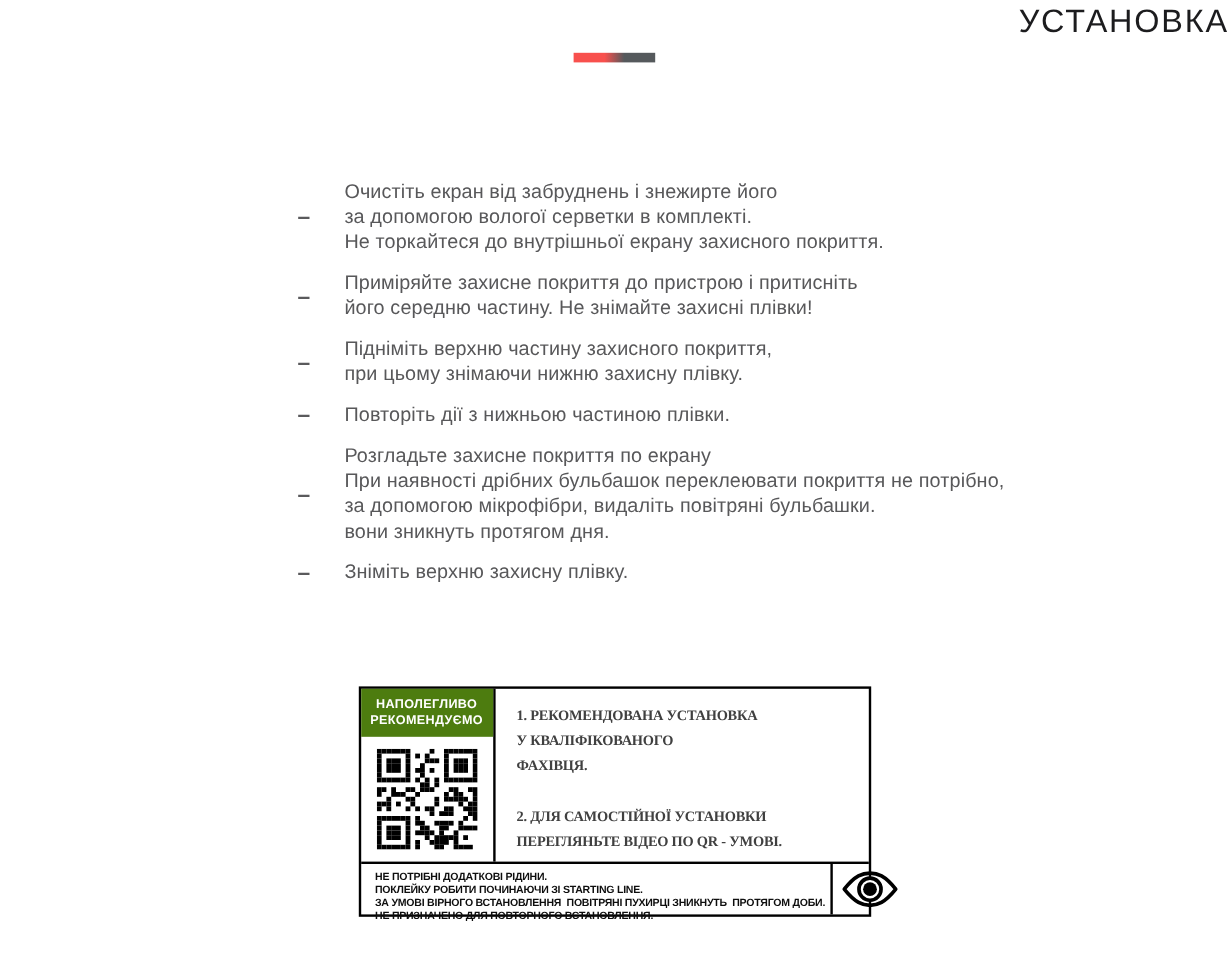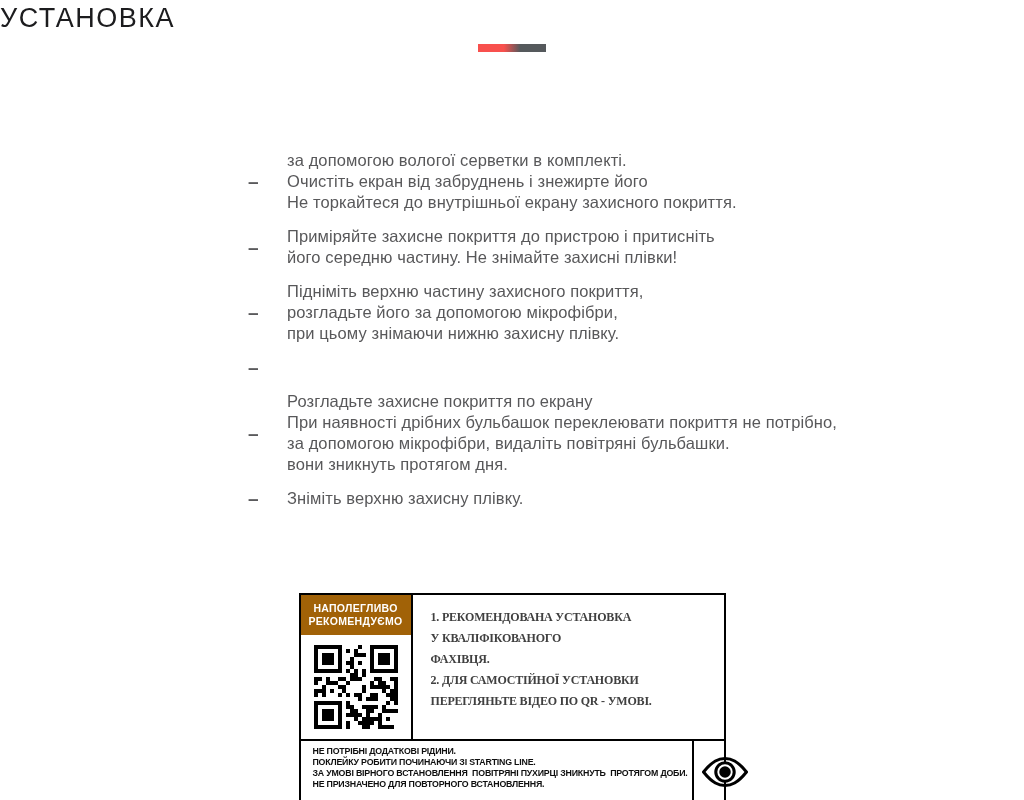--- a/index.html
+++ b/index.html
@@ -7,21 +7,21 @@
   body {
     width:1024px; height:800px;
     font-family:"Liberation Sans","DejaVu Sans",sans-serif;
     overflow:hidden; position:relative;
   }
   .page { width:1024px; height:800px; background:#ffffff; }
 
   
   .title {
     margin-top:2px;
-    text-align:left;
+    text-align:right;
     font-size:27px; line-height:32px;
     font-weight:500; letter-spacing:1.5px;
     color:#1c1c1e;
   }
   .title-bar {
     width:68px; height:8px;
     margin:10px auto 0 auto;
     background:linear-gradient(90deg,#f8504d 0%,#f8504d 38%,#55595c 62%,#55595c 100%);
   }
 
@@ -55,41 +55,41 @@
     background:#fff;
   }
   .rec-top { display:flex; height:144px; }
   .qr-col {
     width:112px; flex:0 0 112px;
     border-right:2px solid #000;
     display:flex; flex-direction:column;
   }
   .badge {
     height:40px;
-    background:#a16207; color:#fff;
+    background:#4d7c0f; color:#fff;
     text-align:center;
     font-size:10.5px; font-weight:700;
     line-height:13px; letter-spacing:0.3px;
     padding-top:7px;
   }
   .qr-wrap { flex:1; display:flex; align-items:center; justify-content:center; }
   #qr-svg { display:block; fill:#000; }
 
   .points {
     flex:1;
     padding:12px 4px 0 18px;
     font-size:12px; font-weight:800;
     line-height:21px; letter-spacing:-0.2px;
     color:#404040;
     font-family:Liberation Serif, serif;
   }
   .points .point div { white-space:nowrap; }
-  .points .point + .point { }
-
-  .rec-bottom { display:flex; border-top:2px solid #000; height:64px; }
+  .points .point + .point { margin-top:21px; }
+
+  .rec-bottom { display:flex; border-top:2px solid #000; height:44px; }
   .fine {
     flex:1;
     padding:5px 4px 0 12px;
     font-size:8.8px; font-weight:600;
     line-height:11px; letter-spacing:-0.2px;
     color:#0e0e0e;
   }
   .fine div { white-space:pre; }
   .eye-cell {
     width:64px; flex:0 0 64px;
@@ -102,42 +102,44 @@
 
 <div class="page">
 
   <h1 class="title">УСТАНОВКА</h1>
   <div class="title-bar"></div>
 
   <ul class="steps">
     <li class="step">
       <span class="dash">–</span>
       <div class="lines">
+        <div>Очистіть екран від забруднень і знежирте його</div>
         <div>за допомогою вологої серветки в комплекті.</div>
-        <div>Очистіть екран від забруднень і знежирте його</div>
         <div>Не торкайтеся до внутрішньої екрану захисного покриття.</div>
       </div>
     </li>
     <li class="step">
       <span class="dash">–</span>
       <div class="lines">
         <div>Приміряйте захисне покриття до пристрою і притисніть</div>
         <div>його середню частину. Не знімайте захисні плівки!</div>
       </div>
     </li>
     <li class="step">
       <span class="dash">–</span>
       <div class="lines">
         <div>Підніміть верхню частину захисного покриття,</div>
-        <div>розгладьте його за допомогою мікрофібри,</div>
         <div>при цьому знімаючи нижню захисну плівку.</div>
       </div>
     </li>
     <li class="step">
       <span class="dash">–</span>
+      <div class="lines">
+        <div>Повторіть дії з нижньою частиною плівки.</div>
+      </div>
     </li>
     <li class="step">
       <span class="dash">–</span>
       <div class="lines">
         <div>Розгладьте захисне покриття по екрану</div>
         <div>При наявності дрібних бульбашок переклеювати покриття не потрібно,</div>
         <div>за допомогою мікрофібри, видаліть повітряні бульбашки.</div>
         <div>вони зникнуть протягом дня.</div>
       </div>
     </li>

